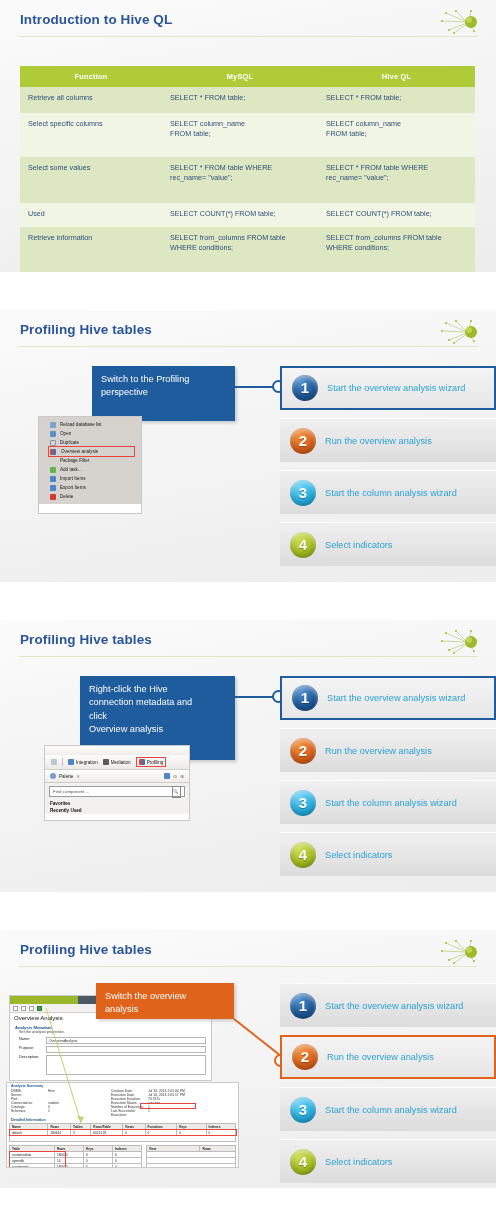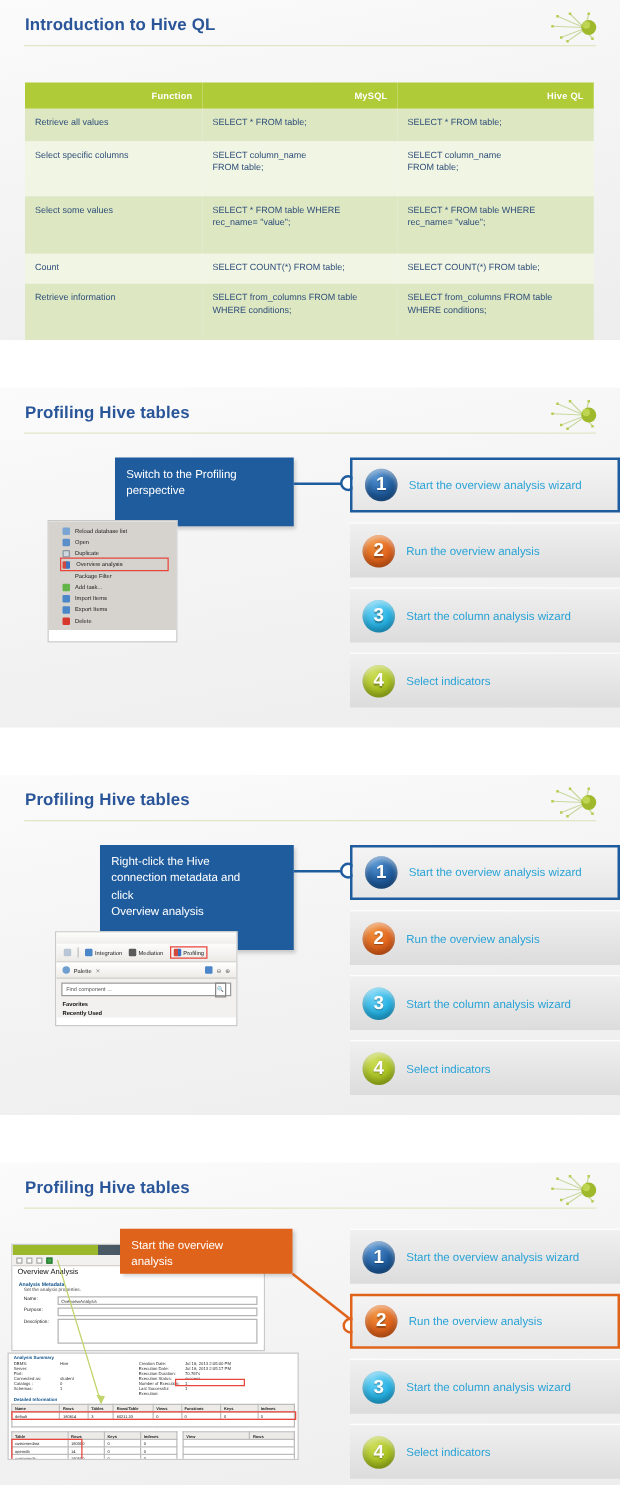--- a/index.html
+++ b/index.html
@@ -48,21 +48,21 @@
     top: 66px;
     width: 455px;
     border-collapse: collapse;
     table-layout: fixed;
   }
   .qtable th {
     background: #afcb37;
     color: #ffffff;
     font-size: 7.4px;
     font-weight: bold;
-    text-align: right;
+    text-align: center;
     padding: 6px 8px;
     letter-spacing: .2px;
   }
   .qtable td {
     font-size: 7.2px;
     color: #2f4f7a;
     padding: 6px 8px;
     vertical-align: top;
     line-height: 1.45;
     white-space: pre-line;
@@ -262,40 +262,40 @@
       </colgroup>
     <thead>
       <tr>
         <th>Function</th>
         <th>MySQL</th>
         <th>Hive QL</th>
       </tr>
     </thead>
     <tbody>
       <tr class="r-odd" style="height:26px">
-        <td>Retrieve all values</td>
+        <td>Retrieve all columns</td>
         <td>SELECT * FROM table;</td>
         <td>SELECT * FROM table;</td>
       </tr>
       <tr class="r-even" style="height:44px">
         <td>Select specific columns</td>
         <td>SELECT  column_name
 FROM  table;</td>
         <td>SELECT  column_name
 FROM  table;</td>
       </tr>
       <tr class="r-odd" style="height:46px">
         <td>Select some values</td>
         <td>SELECT * FROM table WHERE
 rec_name= "value";</td>
         <td>SELECT * FROM table WHERE
 rec_name= "value";</td>
       </tr>
       <tr class="r-even" style="height:24px">
-        <td>Count</td>
+        <td>Used</td>
         <td>SELECT COUNT(*) FROM table;</td>
         <td>SELECT COUNT(*) FROM table;</td>
       </tr>
       <tr class="r-odd" style="height:50px">
         <td>Retrieve information</td>
         <td>SELECT from_columns  FROM table
 WHERE conditions;</td>
         <td>SELECT from_columns  FROM table
 WHERE conditions;</td>
       </tr>
@@ -686,21 +686,21 @@
         </div>
       </div>
     </div>
   </div>
 
   <svg style="position:absolute;left:0;top:0;width:496px;height:258px;pointer-events:none">
     <line x1="46" y1="78" x2="81" y2="193" stroke="#c0d46b" stroke-width="1"></line>
     <polygon points="81,193 77,186 84,187" fill="#c0d46b"></polygon>
   </svg>
 
-  <div class="callout orange" style="left:96px;top:53px;width:138px;height:36px">Start the overview
+  <div class="callout orange" style="left:96px;top:53px;width:138px;height:36px">Switch the overview
 analysis</div>
   <svg style="position:absolute;left:0;top:0;width:496px;height:258px;pointer-events:none">
     <line x1="234" y1="89" x2="286" y2="130" stroke="#e0631b" stroke-width="2"></line>
   </svg>
   <div class="knob orange" style="left:274px;top:124px"></div>
 
   <div class="steps" style="top:53px">
     <div class="step">
       <div class="badge b1">1</div>
       <div class="step-label">Start the overview analysis wizard</div>

